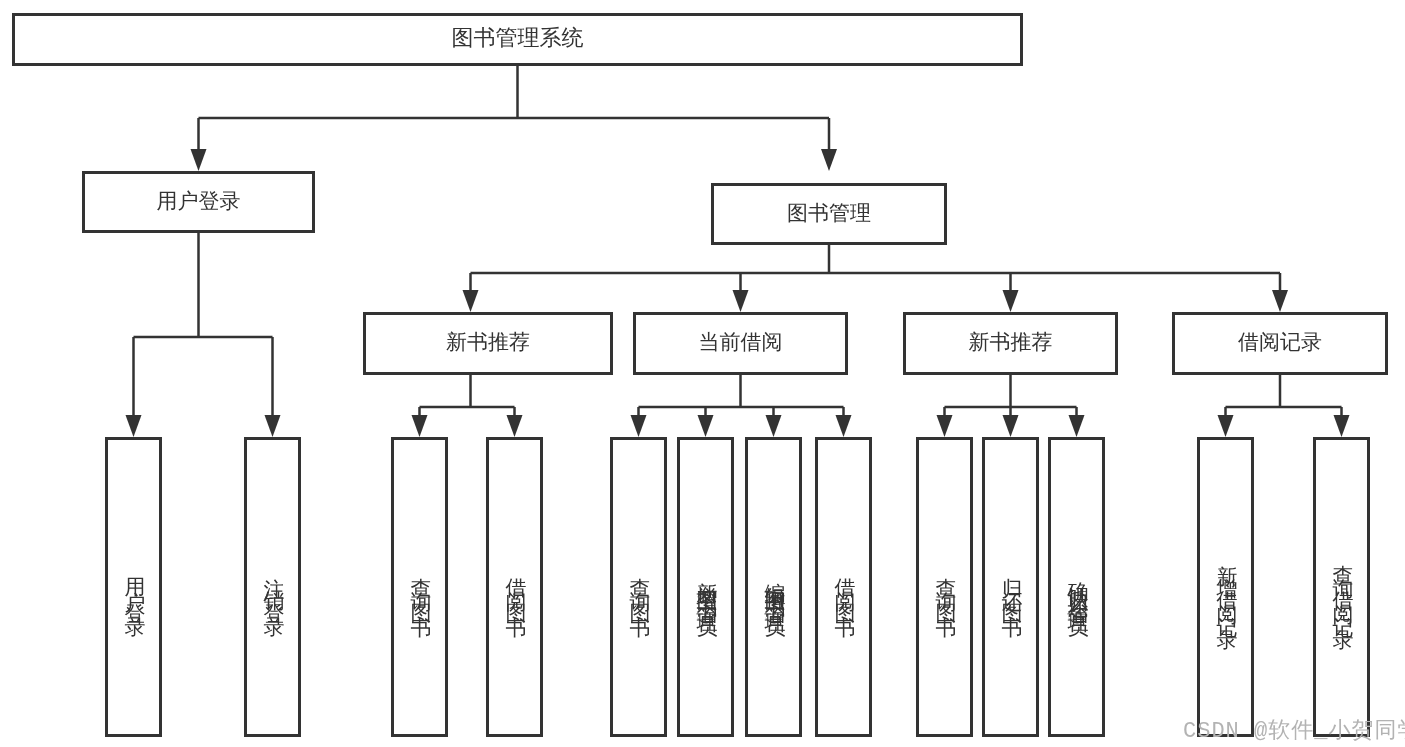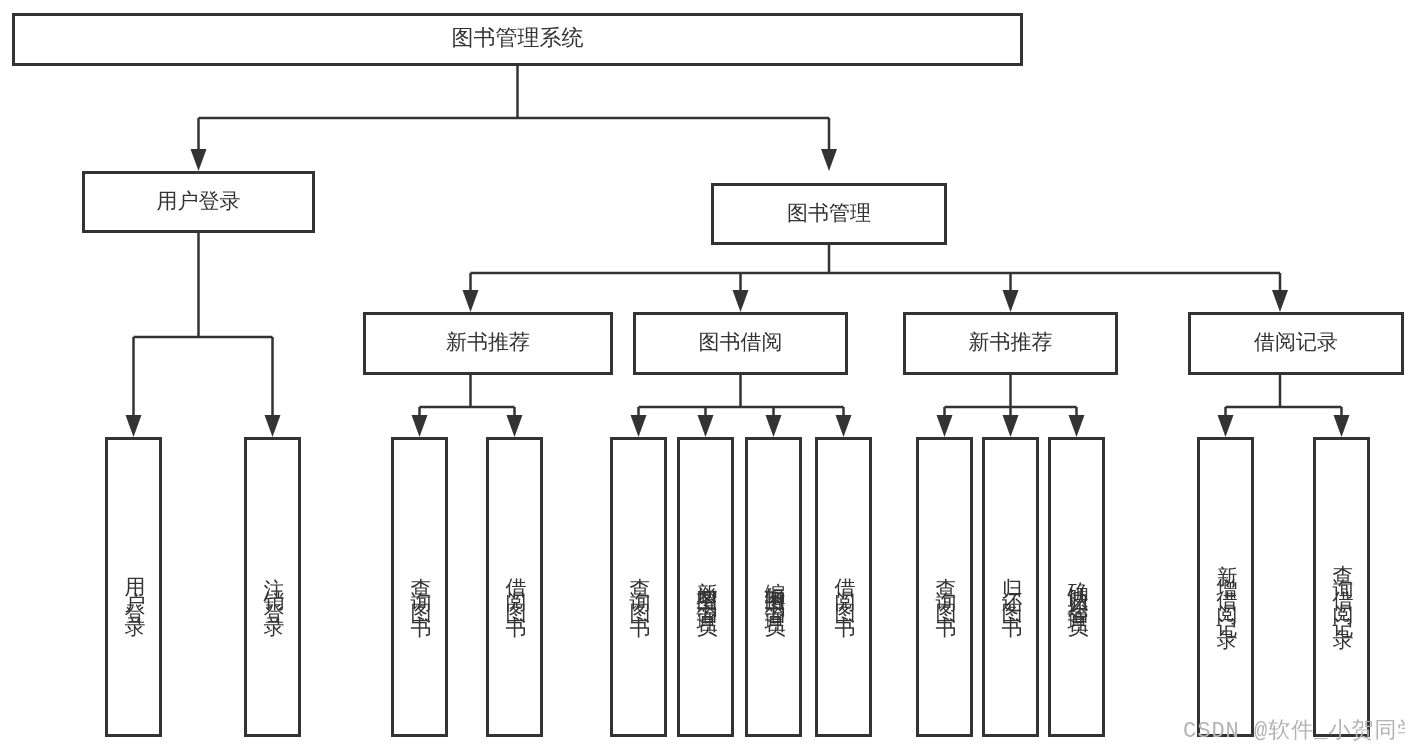--- a/index.html
+++ b/index.html
@@ -87,23 +87,23 @@
       <polygon points="1333.5,415 1349.5,415 1341.5,437"></polygon>
     </g>
   </svg>
 
   <div class="box root-box" style="left:12px; top:13px; width:1011px; height:53px;">图书管理系统</div>
 
   <div class="box" style="left:82px; top:171px; width:233px; height:62px;">用户登录</div>
   <div class="box" style="left:711px; top:183px; width:236px; height:62px;">图书管理</div>
 
   <div class="box" style="left:363px; top:312px; width:250px; height:63px;">新书推荐</div>
-  <div class="box" style="left:633px; top:312px; width:215px; height:63px;">图书借阅</div>
+  <div class="box" style="left:633px; top:312px; width:215px; height:63px;">当前借阅</div>
   <div class="box" style="left:903px; top:312px; width:215px; height:63px;">新书推荐</div>
-  <div class="box" style="left:1172px; top:312px; width:216px; height:63px;margin-left:16px;">借阅记录</div>
+  <div class="box" style="left:1172px; top:312px; width:216px; height:63px;">借阅记录</div>
 
   <div class="box leaf" style="left:105px; top:437px; width:57px; height:300px;">用户登录</div>
   <div class="box leaf" style="left:244px; top:437px; width:57px; height:300px;">注销登录</div>
 
   <div class="box leaf" style="left:391px; top:437px; width:57px; height:300px;">查询图书</div>
   <div class="box leaf" style="left:486px; top:437px; width:57px; height:300px;">借阅图书</div>
 
   <div class="box leaf" style="left:610px; top:437px; width:57px; height:300px;">查询图书</div>
   <div class="box leaf tight" style="left:677px; top:437px; width:57px; height:300px;">新增图书（管理员）</div>
   <div class="box leaf tight" style="left:745px; top:437px; width:57px; height:300px;">编辑图书（管理员）</div>

